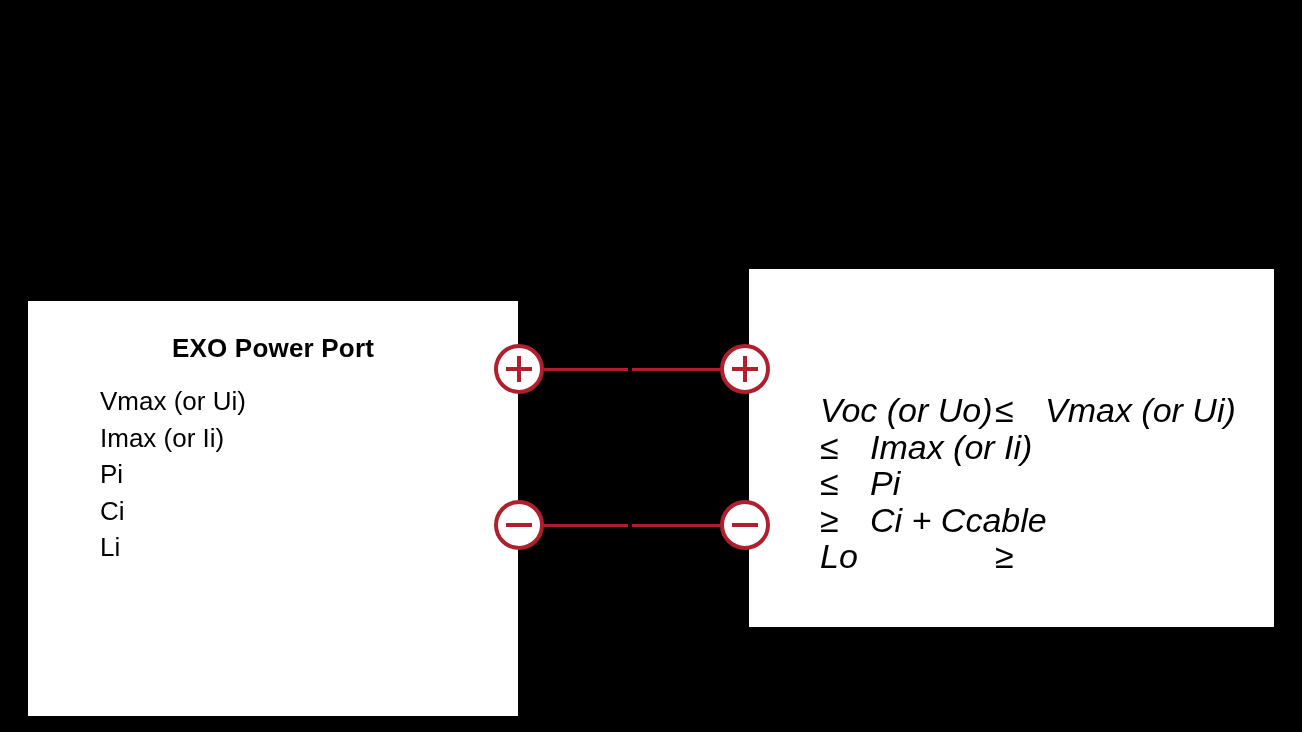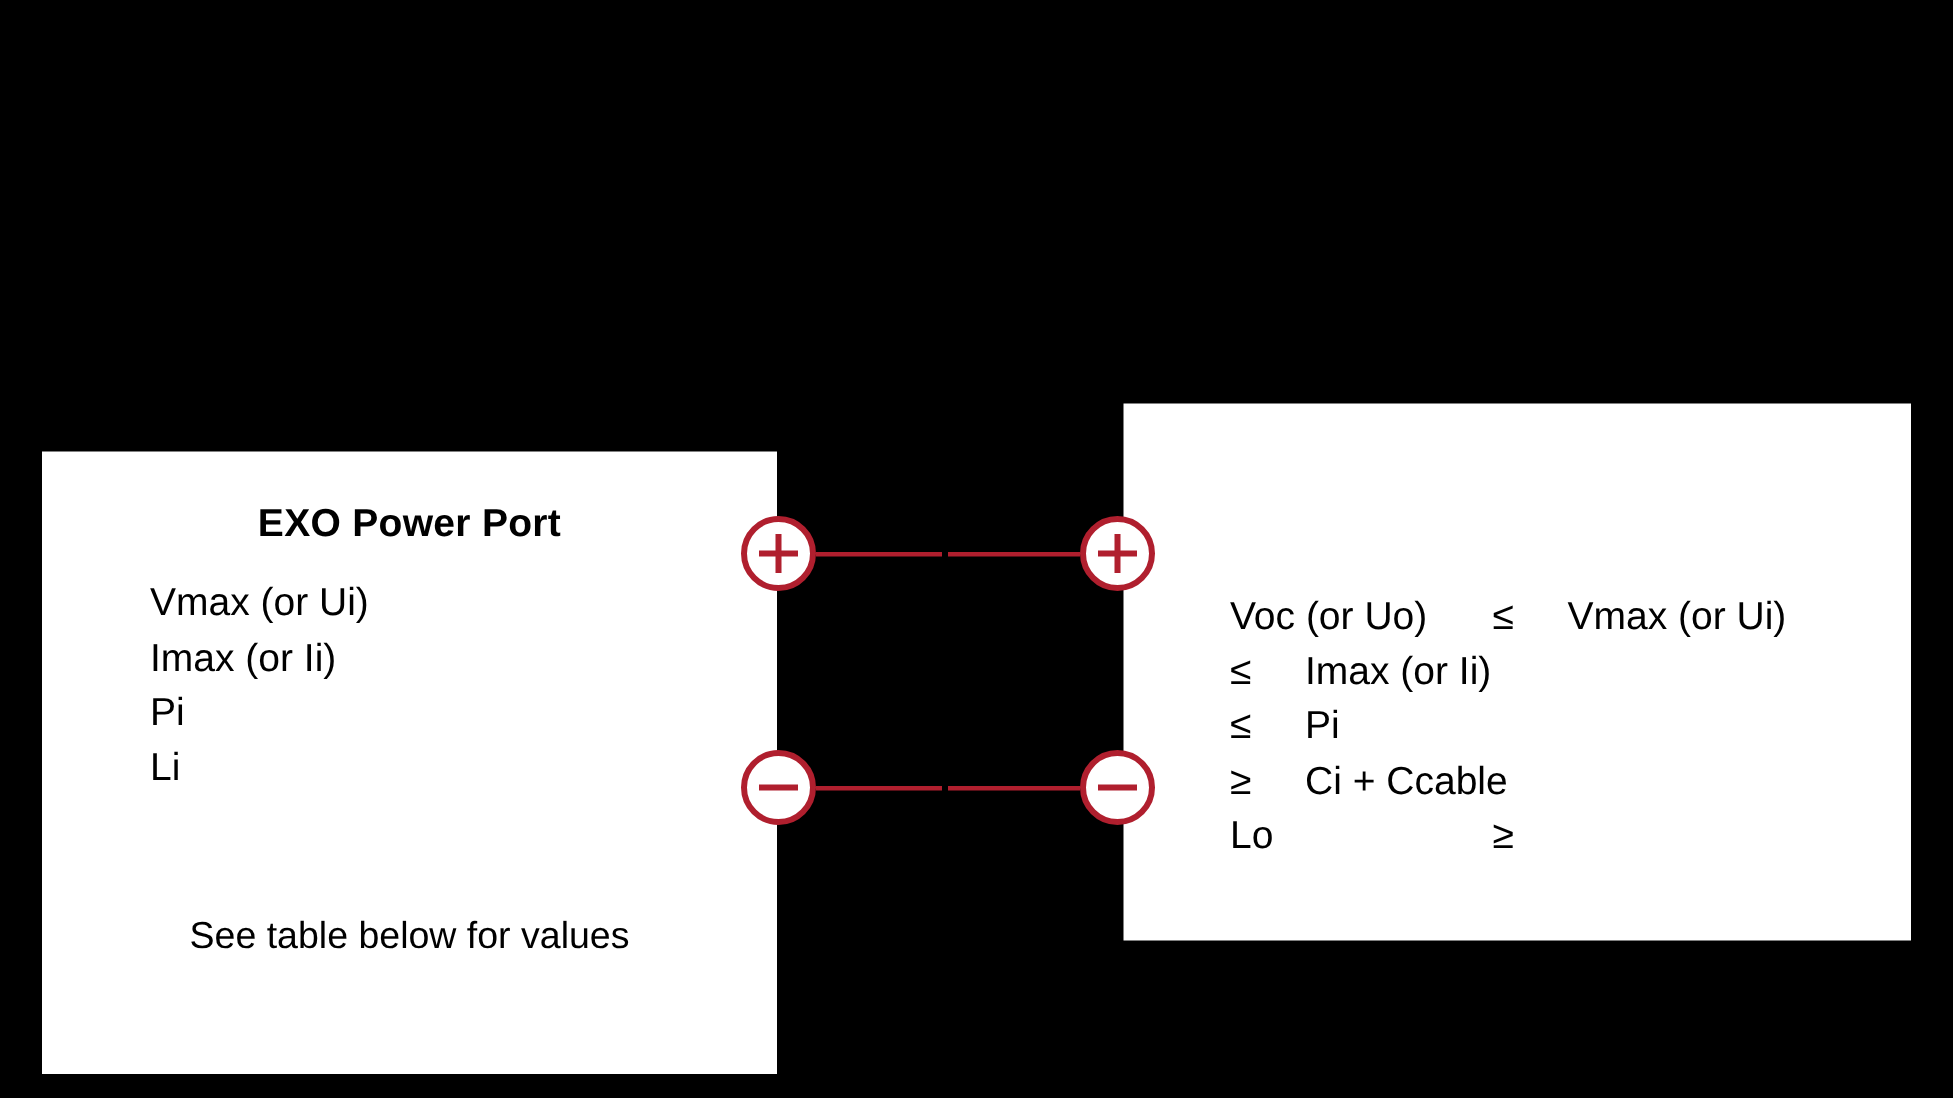--- a/index.html
+++ b/index.html
@@ -56,22 +56,23 @@
     left: 0; right: 0;
     text-align: center;
     font-size: 25px;
     line-height: 30px;
   }
 
   .rows {
     position: absolute;
     left: 71px;
     top: 123px;
-    font-size: 26px;
+    font-size: 34px;
     line-height: 36.5px;
+    font-style: italic;
   }
   .row { display: flex; }
   .row .param { width: 175px; }
   .row .op    { width: 50px; }
 
   .terminal {
     position: absolute;
     width: 42px;
     height: 42px;
     background: #ffffff;
@@ -115,23 +116,23 @@
 <body>
 
 <div class="canvas">
 
   <div class="box left-box">
     <div class="box-title">EXO Power Port</div>
     <ul class="param-list">
       <li>Vmax (or Ui)</li>
       <li>Imax (or Ii)</li>
       <li>Pi</li>
+      <li>Ci</li>
       <li>Li</li>
     </ul>
-    <div class="footnote">See table below for values</div>
   </div>
 
   <div class="box right-box">
     <div class="rows">
       <div class="row">
         <span class="param">Voc (or Uo)</span>
         <span class="op">≤</span>
         <span class="limit">Vmax (or Ui)</span>
       </div>
       <div class="row">

